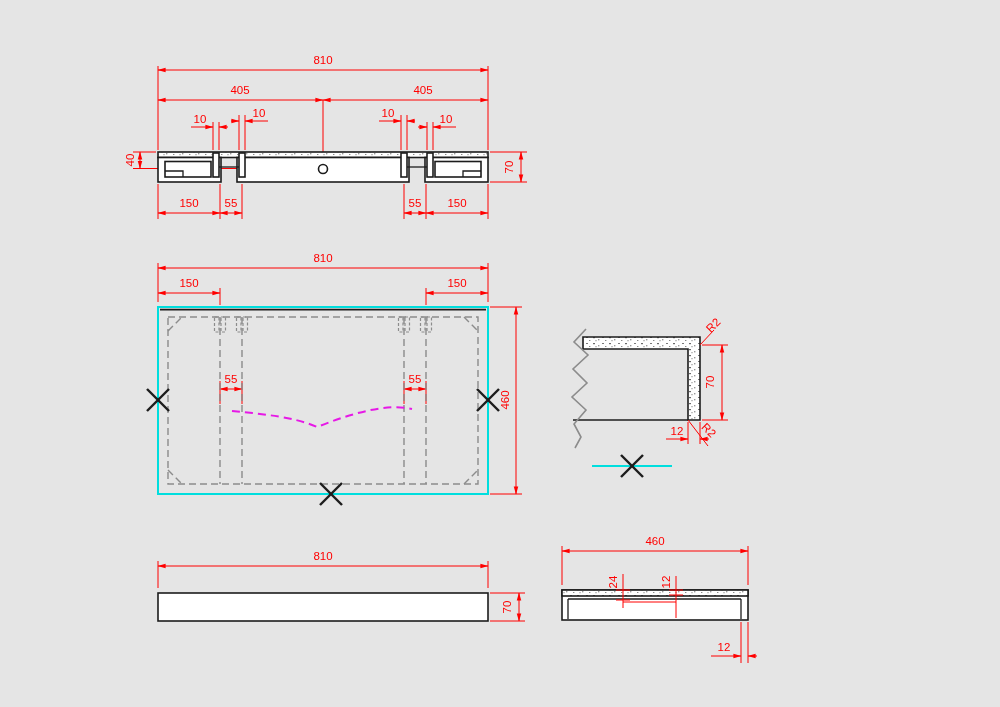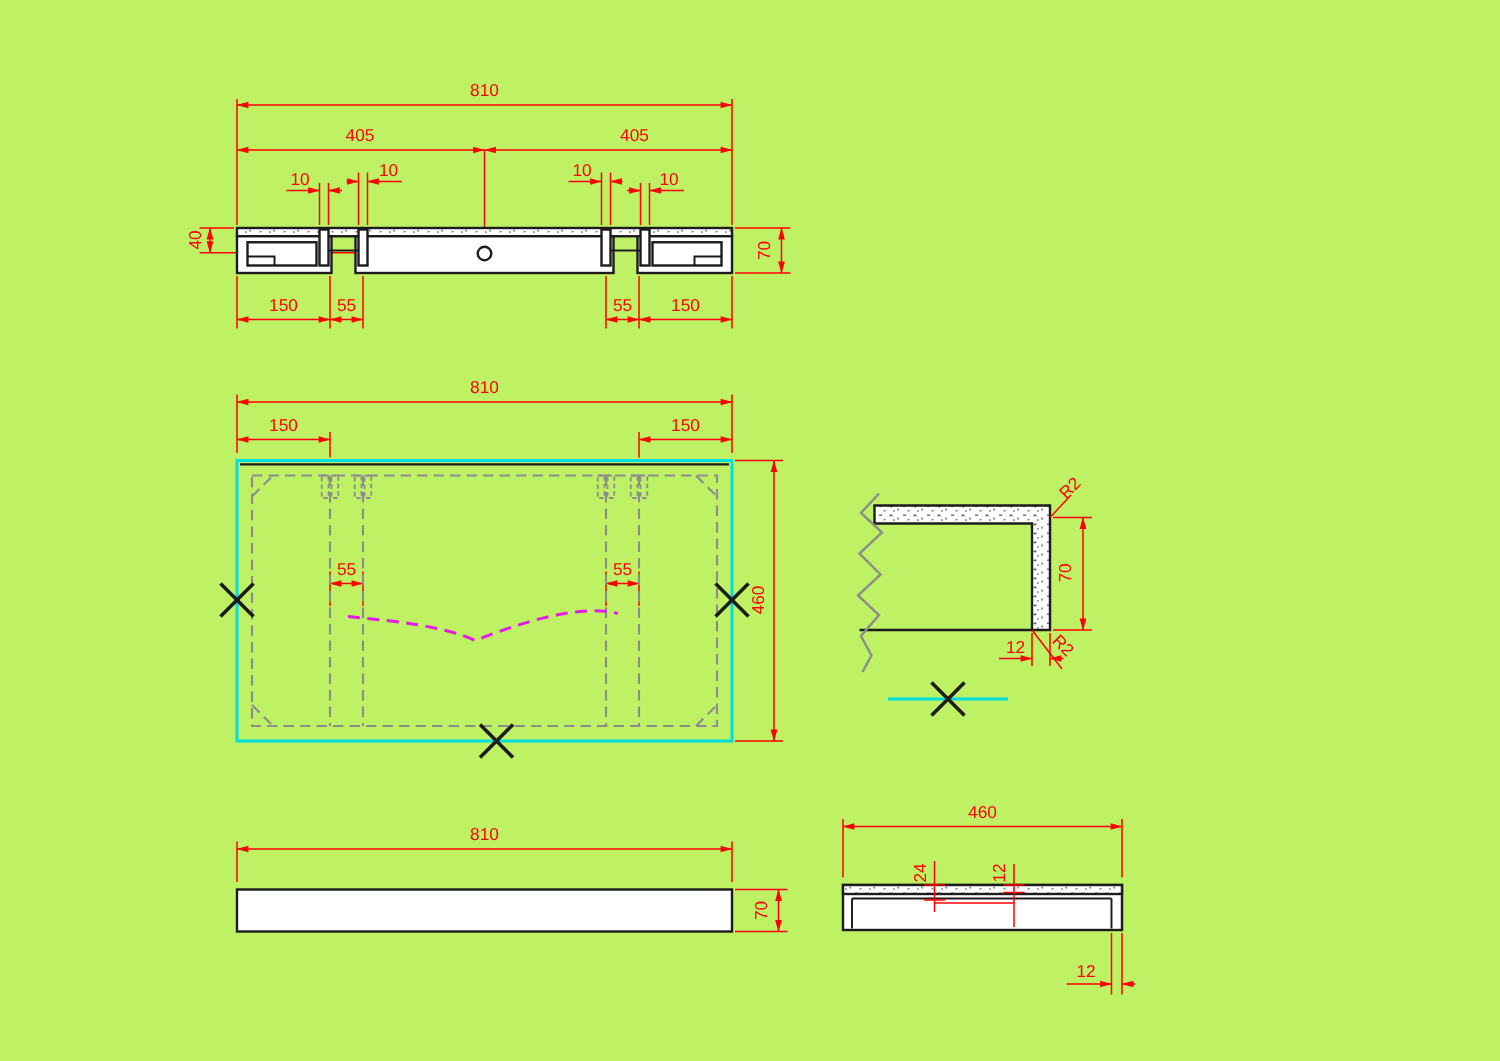--- a/index.html
+++ b/index.html
@@ -1,16 +1,16 @@
 <!DOCTYPE html>
 <html><head>
 <meta charset="utf-8">
 <style>
   html,body{margin:0;padding:0;background:#ffffff;}
-  .stage{width:1000px;height:707px;position:relative;background:#bef264;overflow:hidden;}
+  .stage{width:1000px;height:707px;position:relative;background:#e5e5e5;overflow:hidden;}
   svg{display:block;}
   text{font-family:"Liberation Sans", sans-serif;font-size:11.5px;fill:#ff0000;}
   .tx{text-anchor:middle;}
   .k{stroke:#1c1c1c;fill:none;stroke-width:1.6;}
   .kw{stroke:#1c1c1c;fill:#ffffff;stroke-width:1.6;}
   .kt{stroke:#1c1c1c;stroke-width:1.6;}
   .thin{stroke:#1c1c1c;fill:none;stroke-width:1.3;}
   .r{stroke:#ff0000;fill:none;stroke-width:1;}
   .h{stroke:#8c8c8c;fill:none;stroke-width:1.4;stroke-dasharray:7 4;}
   .h2{stroke:#8c8c8c;fill:none;stroke-width:1.2;stroke-dasharray:3 2;}

